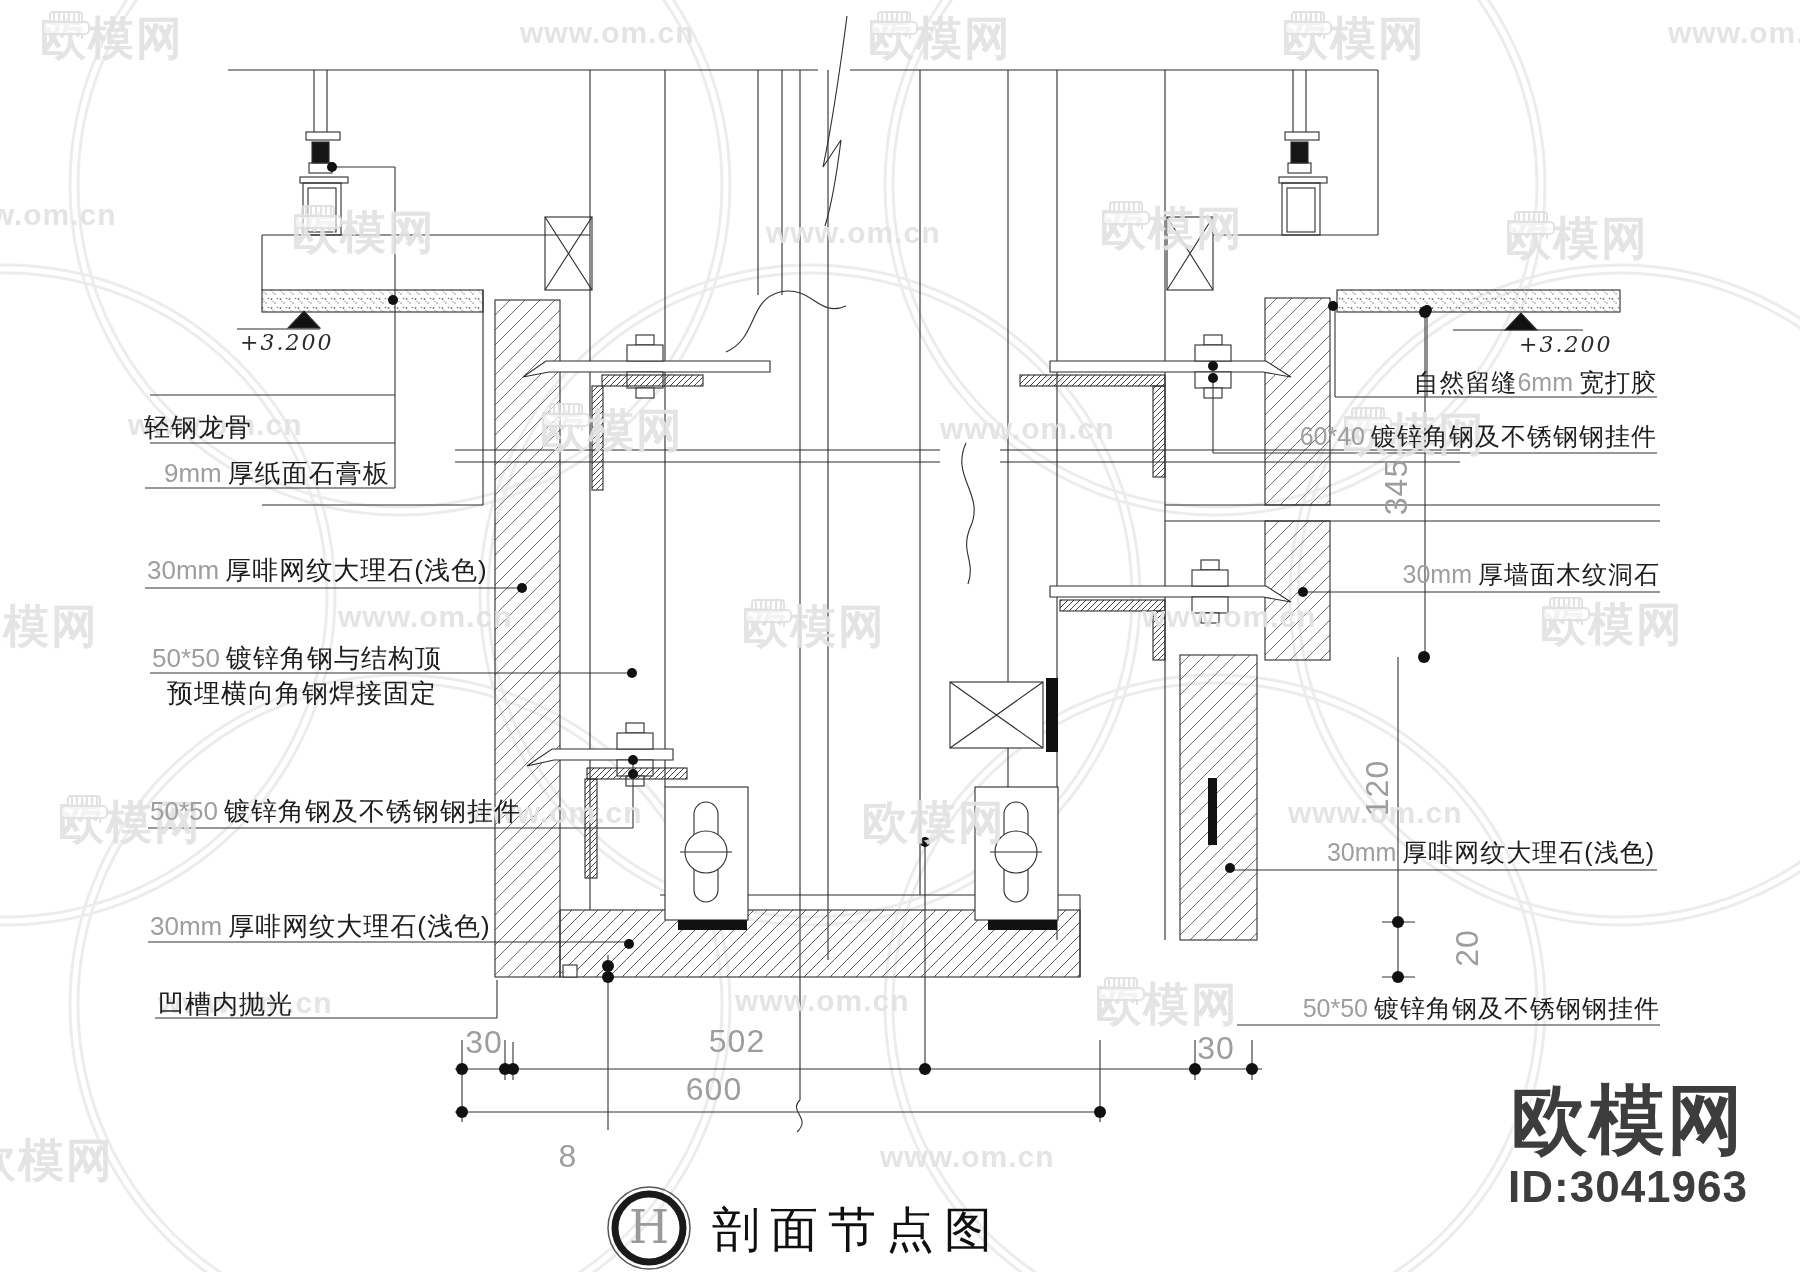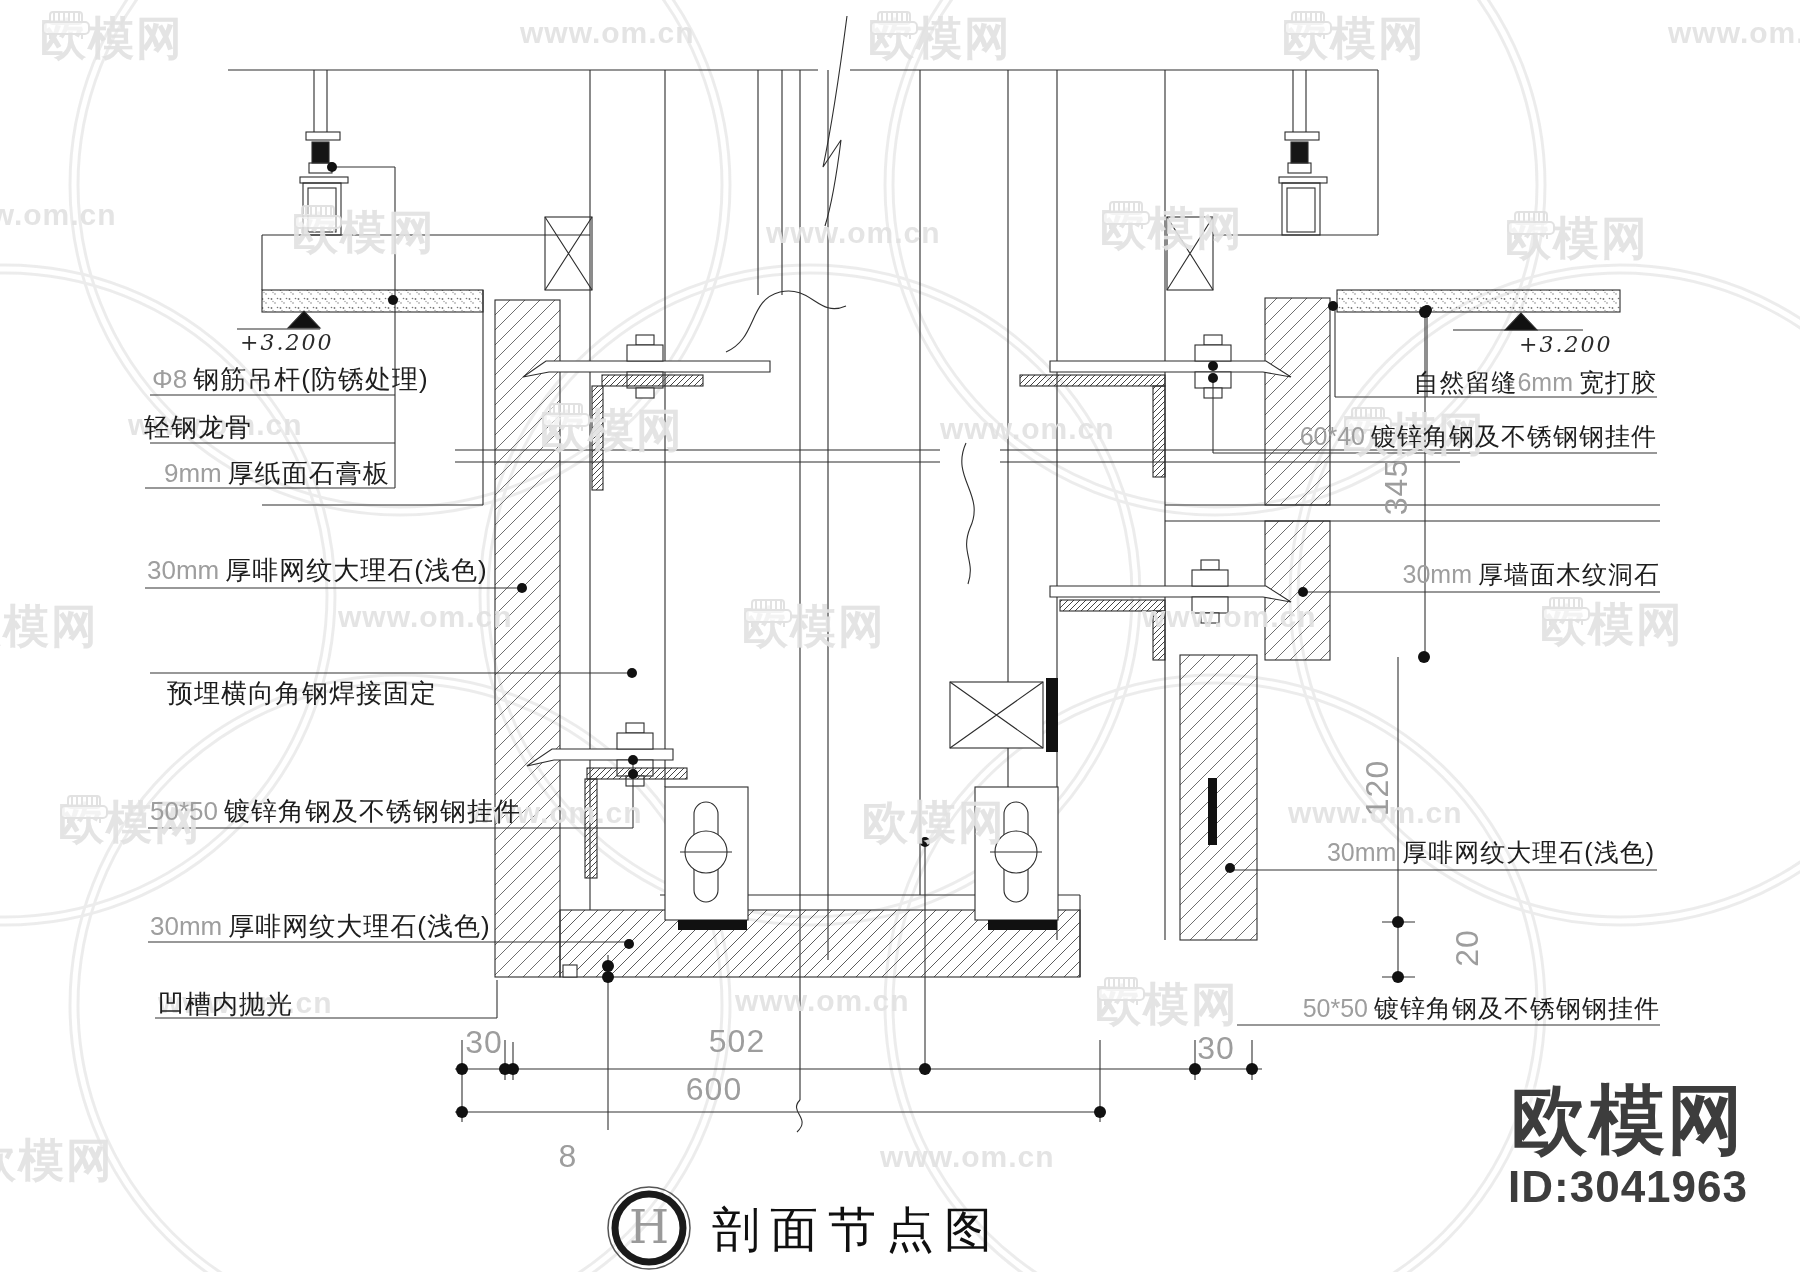--- a/index.html
+++ b/index.html
@@ -441,24 +441,24 @@
 
     <div class="wm brand" style="left:-30px;top:1130px;">
         <span>欧模网</span>
       </div>
     <div class="wm url" style="left:880px;top:1140px;">
         <span>www.om.cn</span>
       </div>
   </div>
 
   <div style="position:absolute;inset:0;z-index:4;">
-    <div class="ann" style="left:152px;top:362px;"><span class="num">Φ8</span><span>钢筋吊杆(防锈处理)</span></div>
     <div class="ann" style="left:144px;top:410px;"><span>轻钢龙骨</span></div>
     <div class="ann" style="left:164px;top:456px;"><span class="num">9mm</span><span>厚纸面石膏板</span></div>
     <div class="ann" style="left:147px;top:553px;"><span class="num">30mm</span><span>厚啡网纹大理石(浅色)</span></div>
+    <div class="ann" style="left:152px;top:641px;"><span class="num">50*50</span><span>镀锌角钢与结构顶</span></div>
     <div class="ann" style="left:167px;top:676px;"><span>预埋横向角钢焊接固定</span></div>
     <div class="ann" style="left:150px;top:794px;"><span class="num">50*50</span><span>镀锌角钢及不锈钢钢挂件</span></div>
     <div class="ann" style="left:150px;top:909px;"><span class="num">30mm</span><span>厚啡网纹大理石(浅色)</span></div>
     <div class="ann" style="left:158px;top:987px;"><span>凹槽内抛光</span></div>
 
     <div class="ann right-side" style="right:143px;top:366px;margin-left:36px;"><span>自然留缝</span><span class="num">6mm</span><span>宽打胶</span></div>
     <div class="ann right-side" style="right:143px;top:420px;"><span class="num">60*40</span><span>镀锌角钢及不锈钢钢挂件</span></div>
     <div class="ann right-side" style="right:140px;top:558px;text-align:center;"><span class="num">30mm</span><span>厚墙面木纹洞石</span></div>
     <div class="ann right-side" style="right:145px;top:836px;"><span class="num">30mm</span><span>厚啡网纹大理石(浅色)</span></div>
     <div class="ann right-side" style="right:140px;top:992px;"><span class="num">50*50</span><span>镀锌角钢及不锈钢钢挂件</span></div>

